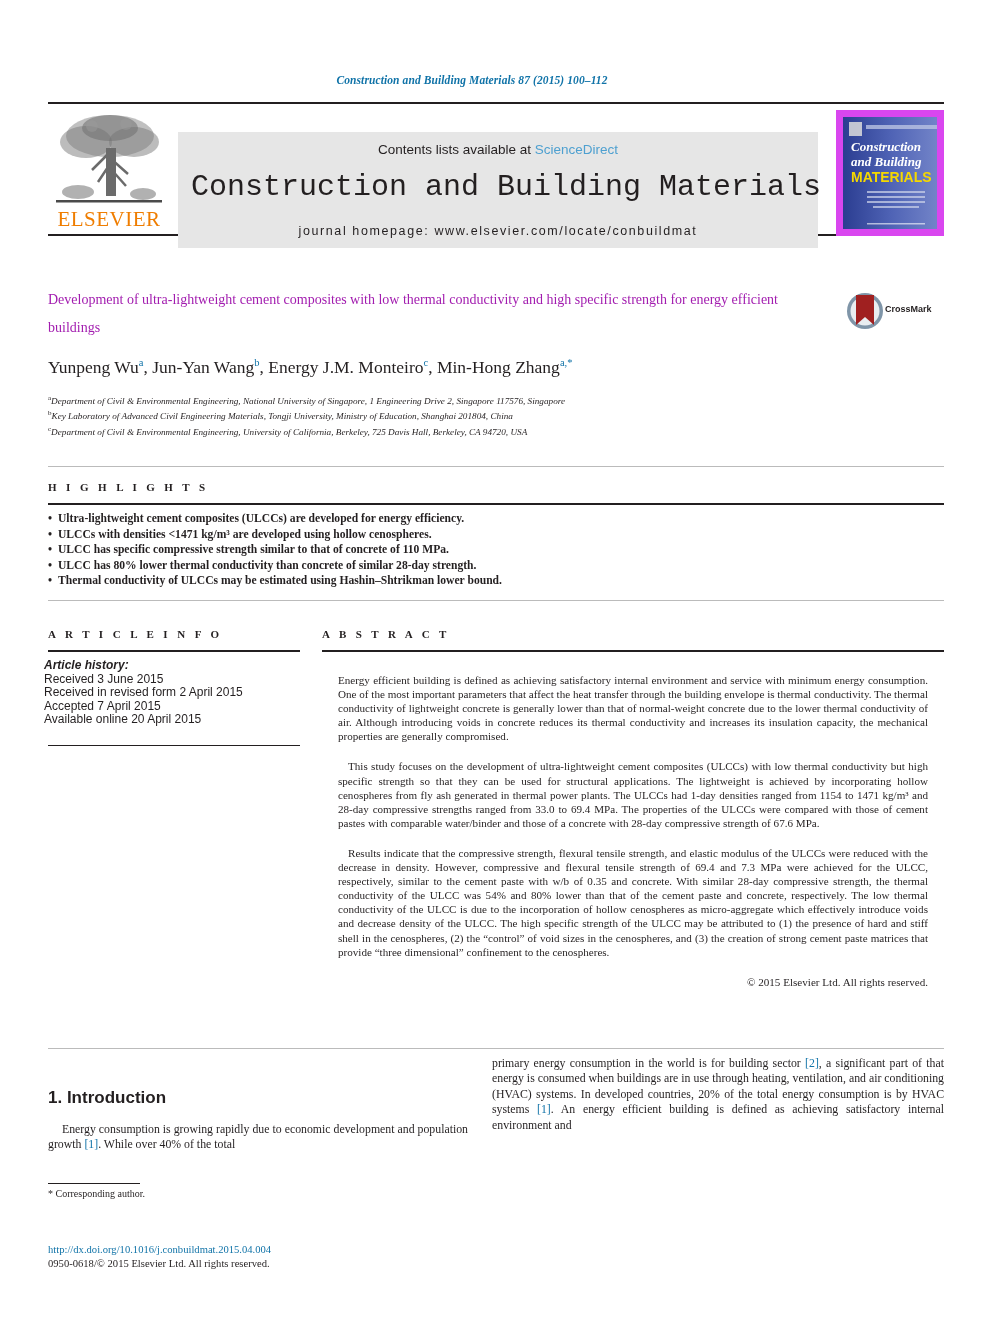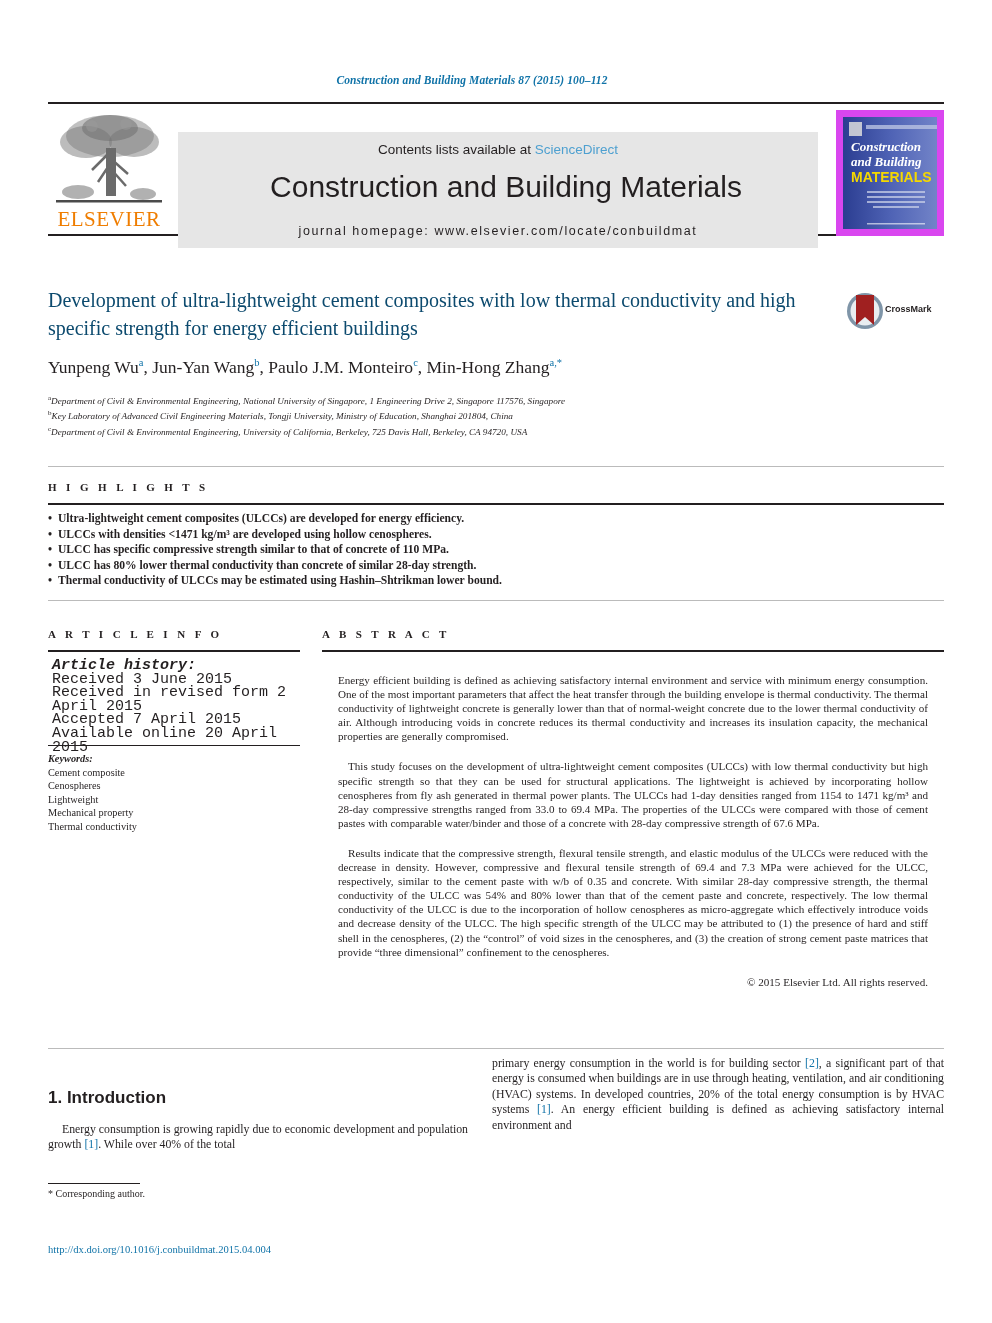--- a/index.html
+++ b/index.html
@@ -80,21 +80,21 @@
     color: #231f20;
   }
   .contents-line .sd {
     color: #4ea0d0;
   }
   .journal-name {
     position: absolute;
     left: 0; top: 38px;
     width: 656px;
     text-align: center;
-    font-family: Liberation Sans, sans-serif;
+    font-family: Liberation Mono, monospace;
     font-size: 30px;
     color: #231f20;
   }
   .homepage-line {
     position: absolute;
     left: 0; top: 92px;
     width: 640px;
     text-align: center;
     font-family: "Liberation Sans", sans-serif;
     font-size: 12.5px;
@@ -111,23 +111,23 @@
     box-sizing: border-box;
     overflow: hidden;
   }
 
   
   .title {
     position: absolute;
     left: 48px; top: 286px;
     width: 770px;
     font-family: "Liberation Serif", serif;
-    font-size: 20px;
+    font-size: 14px;
     line-height: 28px;
-    color: #0c4a6e;
+    color: #a21caf;
   }
   .crossmark {
     position: absolute;
     left: 845px; top: 291px;
     width: 90px;
     height: 42px;
   }
   .crossmark-label {
     position: absolute;
     left: 40px; top: 13px;
@@ -228,24 +228,24 @@
   .abstract-rule {
     position: absolute;
     left: 322px; top: 650px;
     width: 622px;
     height: 1.6px;
     background: #231f20;
   }
 
   .article-history {
     position: absolute;
-    left: 52px; top: 659px;
+    left: 44px; top: 659px;
     width: 260px;
-    font-family: Liberation Mono, monospace;
-    font-size: 15px;
+    font-family: Liberation Sans, sans-serif;
+    font-size: 12px;
     line-height: 13.6px;
     color: #231f20;
   }
   .article-history .lbl {
     font-style: italic;
     font-weight: bold;
   }
   .kw-rule {
     position: absolute;
     left: 48px; top: 745px;
@@ -422,21 +422,21 @@
       <circle cx="20" cy="20" r="18" fill="#7f95a8"></circle>
       <circle cx="20" cy="20" r="14.5" fill="#e9edf0"></circle>
       <path d="M11 4 L29 4 L29 34 L20 26 L11 34 Z" fill="#a02020"></path>
     </svg>
     <div class="crossmark-label">CrossMark</div>
   </div>
 
   <div class="authors">
     <span>Yunpeng Wu</span><sup>a</sup>,
     <span>Jun-Yan Wang</span><sup>b</sup>,
-    <span>Paulo J.M. Monteiro</span><sup>c</sup>,
+    <span>Energy J.M. Monteiro</span><sup>c</sup>,
     <span>Min-Hong Zhang</span><sup>a,*</sup>
   </div>
 
   <div class="affiliations">
     <div><sup>a</sup><span>Department of Civil &amp; Environmental Engineering, National University of Singapore, 1 Engineering Drive 2, Singapore 117576, Singapore</span></div>
     <div><sup>b</sup><span>Key Laboratory of Advanced Civil Engineering Materials, Tongji University, Ministry of Education, Shanghai 201804, China</span></div>
     <div><sup>c</sup><span>Department of Civil &amp; Environmental Engineering, University of California, Berkeley, 725 Davis Hall, Berkeley, CA 94720, USA</span></div>
   </div>
 
   <div class="hl-rule-top"></div>
@@ -458,28 +458,20 @@
 
   <div class="article-history">
     <div class="lbl">Article history:</div>
     <div>Received 3 June 2015</div>
     <div>Received in revised form 2 April 2015</div>
     <div>Accepted 7 April 2015</div>
     <div>Available online 20 April 2015</div>
   </div>
 
   <div class="kw-rule"></div>
-  <div class="keywords">
-    <div class="lbl">Keywords:</div>
-    <div>Cement composite</div>
-    <div>Cenospheres</div>
-    <div>Lightweight</div>
-    <div>Mechanical property</div>
-    <div>Thermal conductivity</div>
-  </div>
 
   <div class="abstract-body">
     <p class="first">Energy efficient building is defined as achieving satisfactory internal environment and service with minimum energy consumption. One of the most important parameters that affect the heat transfer through the building envelope is thermal conductivity. The thermal conductivity of lightweight concrete is generally lower than that of normal-weight concrete due to the lower thermal conductivity of air. Although introducing voids in concrete reduces its thermal conductivity and increases its insulation capacity, the mechanical properties are generally compromised.</p>
     <p>This study focuses on the development of ultra-lightweight cement composites (ULCCs) with low thermal conductivity but high specific strength so that they can be used for structural applications. The lightweight is achieved by incorporating hollow cenospheres from fly ash generated in thermal power plants. The ULCCs had 1-day densities ranged from 1154 to 1471 kg/m³ and 28-day compressive strengths ranged from 33.0 to 69.4 MPa. The properties of the ULCCs were compared with those of cement pastes with comparable water/binder and those of a concrete with 28-day compressive strength of 67.6 MPa.</p>
     <p>Results indicate that the compressive strength, flexural tensile strength, and elastic modulus of the ULCCs were reduced with the decrease in density. However, compressive and flexural tensile strength of 69.4 and 7.3 MPa were achieved for the ULCC, respectively, similar to the cement paste with w/b of 0.35 and concrete. With similar 28-day compressive strength, the thermal conductivity of the ULCC was 54% and 80% lower than that of the cement paste and concrete, respectively. The low thermal conductivity of the ULCC is due to the incorporation of hollow cenospheres as micro-aggregate which effectively introduce voids and decrease density of the ULCC. The high specific strength of the ULCC may be attributed to (1) the presence of hard and stiff shell in the cenospheres, (2) the “control” of void sizes in the cenospheres, and (3) the creation of strong cement paste matrices that provide “three dimensional” confinement to the cenospheres.</p>
     <p class="copyright">© 2015 Elsevier Ltd. All rights reserved.</p>
   </div>
 
   <div class="abs-rule-bottom"></div>
 
@@ -490,15 +482,16 @@
 
   <div class="col-right">
     <p class="body-text"><span>primary energy consumption in the world is for building sector </span><span class="ref">[2]</span><span>, a significant part of that energy is consumed when buildings are in use through heating, ventilation, and air conditioning (HVAC) systems. In developed countries, 20% of the total energy consumption is by HVAC systems </span><span class="ref">[1]</span><span>. An energy efficient building is defined as achieving satisfactory internal environment and</span></p>
   </div>
 
   <div class="foot-rule"></div>
   <div class="footnote">* Corresponding author.</div>
 
   <div class="footer">
     <div class="doi">http://dx.doi.org/10.1016/j.conbuildmat.2015.04.004</div>
+    <div>0950-0618/© 2015 Elsevier Ltd. All rights reserved.</div>
   </div>
 
 </div>
 
 </body></html>

